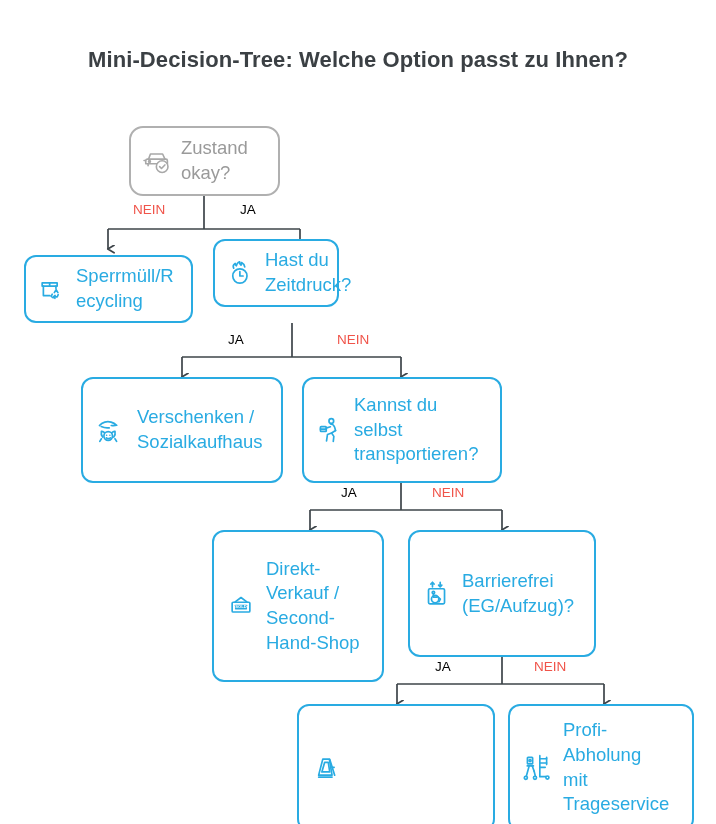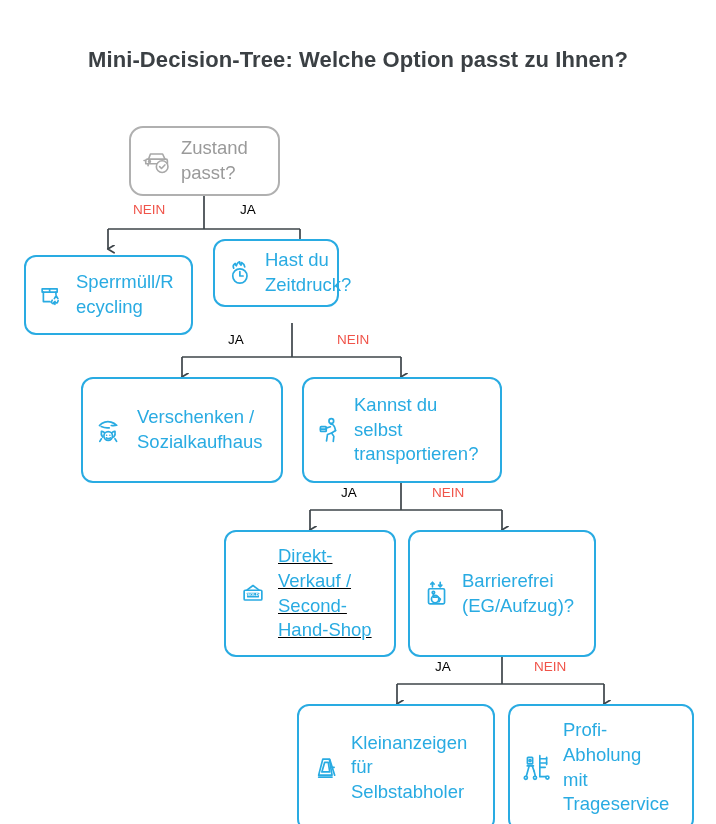--- a/index.html
+++ b/index.html
@@ -107,24 +107,24 @@
       <svg width="30" height="30" viewBox="0 0 32 32" fill="none" stroke="#a8a8a8" stroke-width="1.7" stroke-linecap="round" stroke-linejoin="round">
         <path d="M7 14 L9 8.5 H22 L24.5 14"></path>
         <path d="M5.5 14 H25.5 a1.6 1.6 0 0 1 1.6 1.6 V19 H4 V15.6 A1.6 1.6 0 0 1 5.5 14 Z"></path>
         <path d="M6.5 19 V21 M24.5 19 V20.5"></path>
         <circle cx="8" cy="16.6" r="1"></circle>
         <path d="M3.5 15.5 H2.2"></path>
         <circle cx="21.5" cy="22" r="6.2" fill="#ffffff"></circle>
         <path d="M18.8 22 L20.8 24 L24.4 20.2"></path>
       </svg>
     </span>
-    <span class="label">Zustand passt?</span>
-  </div>
-
-  <div class="node" style="left:24px;top:255px;width:169px;height:80px;">
+    <span class="label">Zustand okay?</span>
+  </div>
+
+  <div class="node" style="left:24px;top:255px;width:169px;height:68px;">
     <span class="ico">
       <svg width="30" height="30" viewBox="0 0 32 32" fill="none" stroke="#29abe2" stroke-width="1.8" stroke-linecap="round" stroke-linejoin="round">
         <path d="M5.5 9.5 h16 v3.4 h-16 z"></path>
         <path d="M13.5 9.5 v3.4"></path>
         <path d="M6.8 12.9 V23 h7"></path>
         <path d="M20.2 12.9 v2.2"></path>
         <path d="M18.5 19.8 l1.9-3.2 1.9 3.2"></path>
         <path d="M22.6 22.1 l-1.1 2.2 -3.3 0"></path>
         <path d="M16.2 21.6 l-1.1 2.3 2.2 1.4"></path>
         <path d="M19.1 25.9 l-1.3-1.8 1.5-1.2"></path>
@@ -169,21 +169,21 @@
         <path d="M21.9 16.6 l-4.2 2.6 2.4 3.6 -.6 5.4"></path>
         <path d="M17.7 19.2 l-4.4 1.6 -1 6.8"></path>
         <path d="M16.4 12.6 l-4.6 1.4"></path>
         <rect x="5.8" y="12.3" width="6.2" height="5.2" rx=".8"></rect>
         <path d="M5.8 15 h6.2"></path>
       </svg>
     </span>
     <span class="label">Kannst du<br>selbst<br>transportieren?</span>
   </div>
 
-  <div class="node" style="left:224px;top:530px;width:172px;height:127px;text-decoration:underline;">
+  <div class="node" style="left:212px;top:530px;width:172px;height:152px;">
     <span class="ico">
       <svg width="32" height="32" viewBox="0 0 34 34" fill="none" stroke="#29abe2" stroke-width="1.8" stroke-linecap="round" stroke-linejoin="round">
         <path d="M10.8 12.6 L17 8 l6.2 4.6"></path>
         <rect x="7.6" y="13" width="18.8" height="10.4" rx="1.1"></rect>
         <rect x="10.6" y="15.8" width="12.8" height="4.8" rx=".5" fill="#29abe2" stroke="none"></rect>
         <text x="17" y="19.6" font-family="Liberation Sans, sans-serif" font-size="4.4" font-weight="bold" fill="#ffffff" text-anchor="middle" stroke="none">SOLD</text>
       </svg>
     </span>
     <span class="label">Direkt-<br>Verkauf /<br>Second-<br>Hand-Shop</span>
   </div>
@@ -206,21 +206,20 @@
   <div class="node" style="left:297px;top:704px;width:198px;height:127px;">
     <span class="ico">
       <svg width="32" height="32" viewBox="0 0 34 34" fill="none" stroke="#29abe2" stroke-width="1.8" stroke-linecap="round" stroke-linejoin="round">
         <path d="M13.6 7.6 L20.6 7.6 L23.4 24.6 L9.2 24.6 Z"></path>
         <path d="M15.6 11 L19.4 11 L21 21.2 L12.6 21.2 Z"></path>
         <path d="M21 7.9 L26.2 24.6"></path>
         <path d="M23.3 16.3 h2.3"></path>
         <path d="M9.2 26.6 h14.2"></path>
       </svg>
     </span>
-    <span class="label">Kleinanzeigen<br>für<br>Selbstabholer</span>
   </div>
 
   <div class="node" style="left:508px;top:704px;width:186px;height:127px;">
     <span class="ico">
       <svg width="33" height="33" viewBox="0 0 34 34" fill="none" stroke="#29abe2" stroke-width="1.7" stroke-linecap="round" stroke-linejoin="round">
         <rect x="6.6" y="6.6" width="5.4" height="6.6" rx=".7"></rect>
         <circle cx="9.3" cy="9.9" r="1.1"></circle>
         <path d="M6.4 15.4 l6.4 0"></path>
         <path d="M8.4 15.4 L5.4 26.2 M11.6 15.4 L13.6 21"></path>
         <circle cx="5" cy="27.6" r="1.6"></circle>

